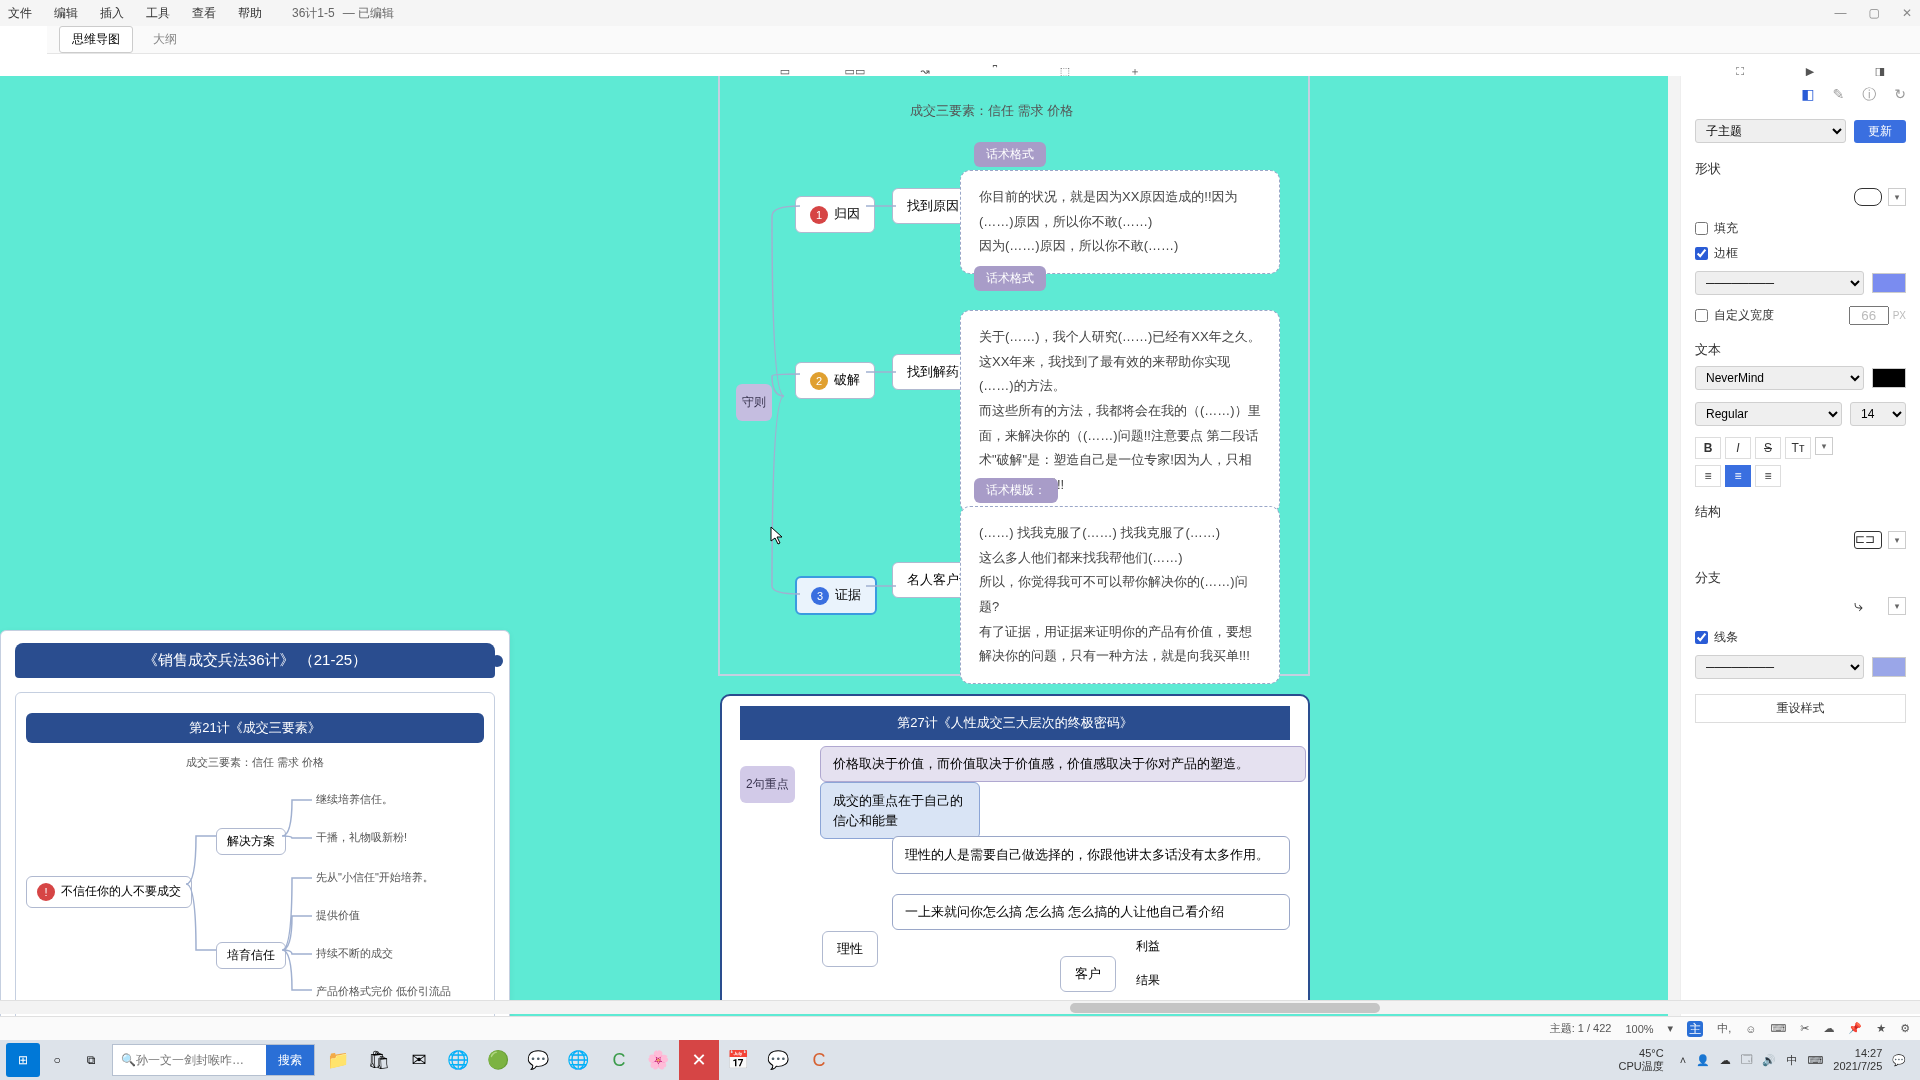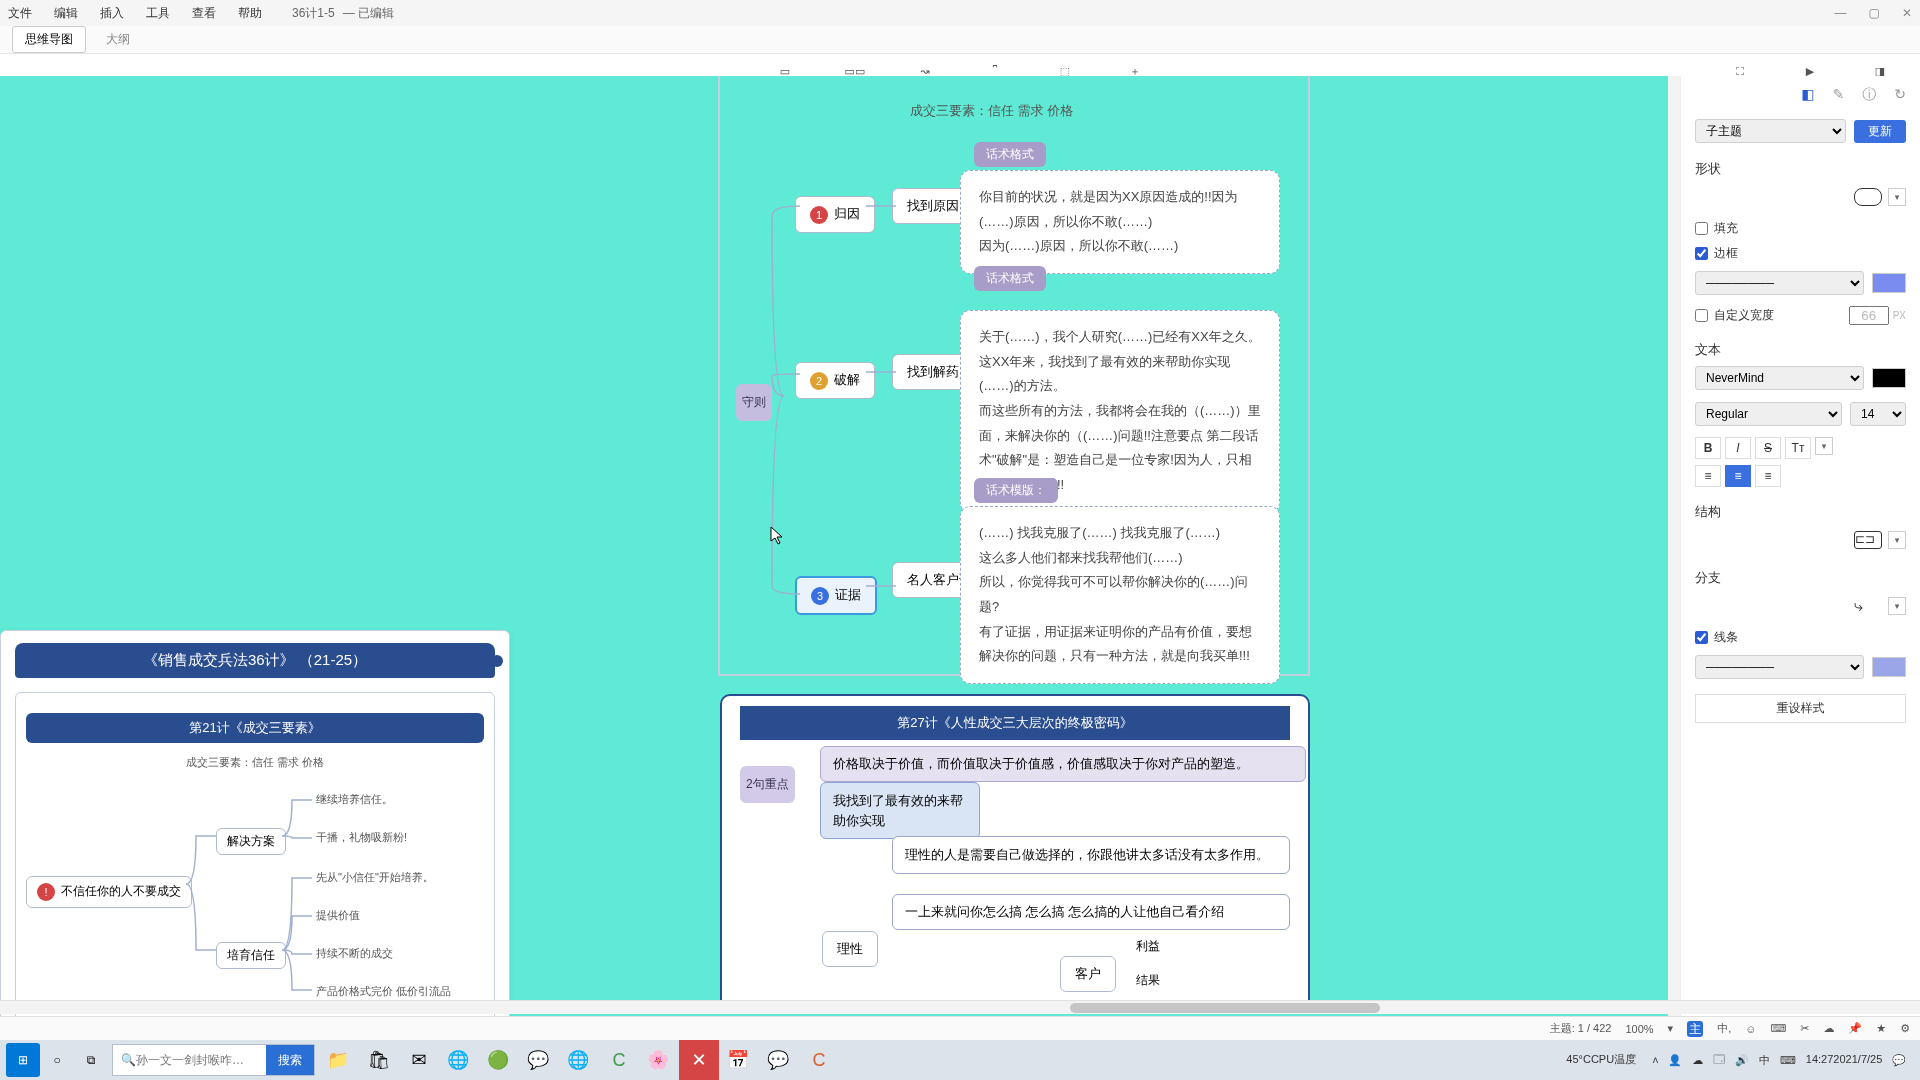--- a/index.html
+++ b/index.html
@@ -2,21 +2,21 @@
 <html><head>
 <meta charset="utf-8">
 <style>
 * { margin:0; padding:0; box-sizing:border-box; font-family:"Microsoft YaHei",sans-serif; }
 body { background:#fff; width:1920px; height:1080px; overflow:hidden; position:relative; }
 .titlebar { height:26px; background:#f5f5f5; display:flex; align-items:center; padding:0 8px; font-size:12px; color:#333; }
 .titlebar .menu { margin-right:22px; cursor:pointer; }
 .titlebar .docname { margin-left:8px; color:#666; }
 .titlebar .winbtns { margin-left:auto; display:flex; gap:22px; }
 .titlebar .winbtns span { cursor:pointer; color:#888; }
-.subbar { height:28px; background:#fafafa; border-bottom:1px solid #e5e5e5; display:flex; align-items:center; padding:0 12px; font-size:12px; }
+.subbar { height:28px; background:#fafafa; border-bottom:1px solid #e5e5e5; display:flex; align-items:center; padding:0 12px; font-size:12px;margin-left:47px; }
 .subbar .tab { padding:4px 12px; border:1px solid #ccc; border-radius:3px; margin-right:8px; background:#fff; }
 .subbar .tab.plain { border:none; color:#888; background:transparent; }
 .toolbar { height:50px; background:#fff; border-bottom:1px solid #e5e5e5; display:flex; align-items:center; justify-content:center; gap:30px; font-size:11px; color:#555; }
 .toolbar .tbtn { display:flex; flex-direction:column; align-items:center; cursor:pointer; min-width:40px; }
 .toolbar .tbtn .ticon { width:22px; height:18px; display:flex; align-items:center; justify-content:center; }
 .toolbar .rbtns { position:absolute; right:20px; display:flex; gap:30px; }
 .main { position:absolute; top:76px; left:0; right:0; bottom:40px; display:flex; }
 .canvas { flex:1; background:#5eead4; overflow:hidden; position:relative; }
 .rightpanel { width:240px; background:#fff; border-left:1px solid #eee; padding:10px 14px; font-size:12px; color:#333; }
 .rp-tabs { display:flex; gap:18px; justify-content:flex-end; margin-bottom:14px; }
@@ -37,21 +37,21 @@
 .resetbtn { width:100%; text-align:center; border:1px solid #ddd; padding:5px; margin-top:14px; font-size:12px; cursor:pointer; }
 .statusbar { position:absolute; bottom:40px; height:24px; left:0; right:0; border-top:1px solid #e0e0e0; background:#fafafa; display:flex; align-items:center; justify-content:flex-end; padding:0 10px; font-size:11px; color:#555; gap:14px; }
 .statusbar .sicon { width:16px; height:16px; border-radius:3px; display:inline-block; }
 .taskbar { position:absolute; bottom:0; left:0; right:0; height:40px; background:#dde3ea; display:flex; align-items:center; padding:0 6px; font-size:12px; }
 .taskbar .tbicon { width:34px; height:34px; display:flex; align-items:center; justify-content:center; cursor:pointer; border-radius:3px; }
 .taskbar .search { display:flex; align-items:center; background:#fff; height:32px; margin:0 4px; padding-left:8px; border:1px solid #b5c0d0; }
 .taskbar .search input { border:none; outline:none; width:130px; font-size:12px; }
 .taskbar .search .sbtn { background:#2a6fd6; color:#fff; padding:0 12px; height:100%; display:flex; align-items:center; }
 .taskbar .appicon { width:40px; height:40px; display:flex; align-items:center; justify-content:center; cursor:pointer; font-size:18px; }
 .taskbar .tray { margin-left:auto; display:flex; align-items:center; gap:10px; color:#333; font-size:11px; padding-right:8px; }
-.taskbar .clock { display:flex; flex-direction:row; align-items:flex-end; line-height:1.2; }
+.taskbar .clock { display:flex; flex-direction:column; align-items:flex-end; line-height:1.2; }
 
 
 .canvas .node { position:absolute; font-size:13px; }
 .tinytxt { font-size:12px; color:#555; text-align:center; }
 .pill { border:1px solid #b0b9d0; border-radius:6px; padding:8px 14px; background:#fff; font-size:12px; }
 .pill.purple-label { background:#a89cc8; color:#fff; border:none; padding:4px 12px; font-size:12px; }
 .pill.side { background:#c5bde0; color:#3a3550; border:none; padding:10px 6px; writing-mode:horizontal-tb; font-size:12px; }
 .dashbox { border:1.5px dashed #9aa7c8; border-radius:10px; padding:14px 18px; font-size:12px; color:#444; line-height:1.9; background:#fff; }
 .numcircle { display:inline-flex; width:18px; height:18px; border-radius:50%; color:#fff; align-items:center; justify-content:center; font-size:11px; margin-right:6px; vertical-align:middle; }
 .nc-r { background:#d64545; } .nc-y { background:#e0a030; } .nc-b { background:#3a6fe0; }
@@ -184,21 +184,21 @@
         <path d="M0 12 L30 12"></path>
       </svg>
     <svg class="line" style="left:866px;top:498px;width:36px;height:24px;">
         <path d="M0 12 L30 12"></path>
       </svg>
 
     <div class="node bigcard" style="left:720px; top:618px; width:590px; height:320px;"></div>
     <div class="node sechdr" style="left:740px; top:630px; width:550px;">第27计《人性成交三大层次的终极密码》</div>
     <div class="node pill side" style="left:740px; top:690px; background:#d2cae8;">2句重点</div>
     <div class="node val-pill hl" style="left:820px; top:670px; width:486px;">价格取决于价值，而价值取决于价值感，价值感取决于你对产品的塑造。</div>
-    <div class="node val-pill hl2" style="left:820px; top:706px; width:160px; line-height:1.5;">我找到了最有效的来帮助你实现</div>
+    <div class="node val-pill hl2" style="left:820px; top:706px; width:160px; line-height:1.5;">成交的重点在于自己的信心和能量</div>
     <div class="node val-pill" style="left:892px; top:818px; width:398px;">一上来就问你怎么搞 怎么搞 怎么搞的人让他自己看介绍</div>
     <div class="node val-pill" style="left:892px; top:760px; width:398px; line-height:1.5;">理性的人是需要自己做选择的，你跟他讲太多话没有太多作用。</div>
     <div class="node pill" style="left:822px; top:855px;">理性</div>
     <div class="node pill" style="left:1060px; top:880px;">客户</div>
     <div class="node" style="left:1136px; top:862px; font-size:12px;">利益</div>
     <div class="node" style="left:1136px; top:896px; font-size:12px;">结果</div>
 
     <div class="previewcard" style="top:554px;">
       <div class="ph">《销售成交兵法36计》 （21-25）</div>
       <div style="border:1px solid #c5cfe0; border-radius:6px; margin-top:14px; padding:8px 10px 40px;">

